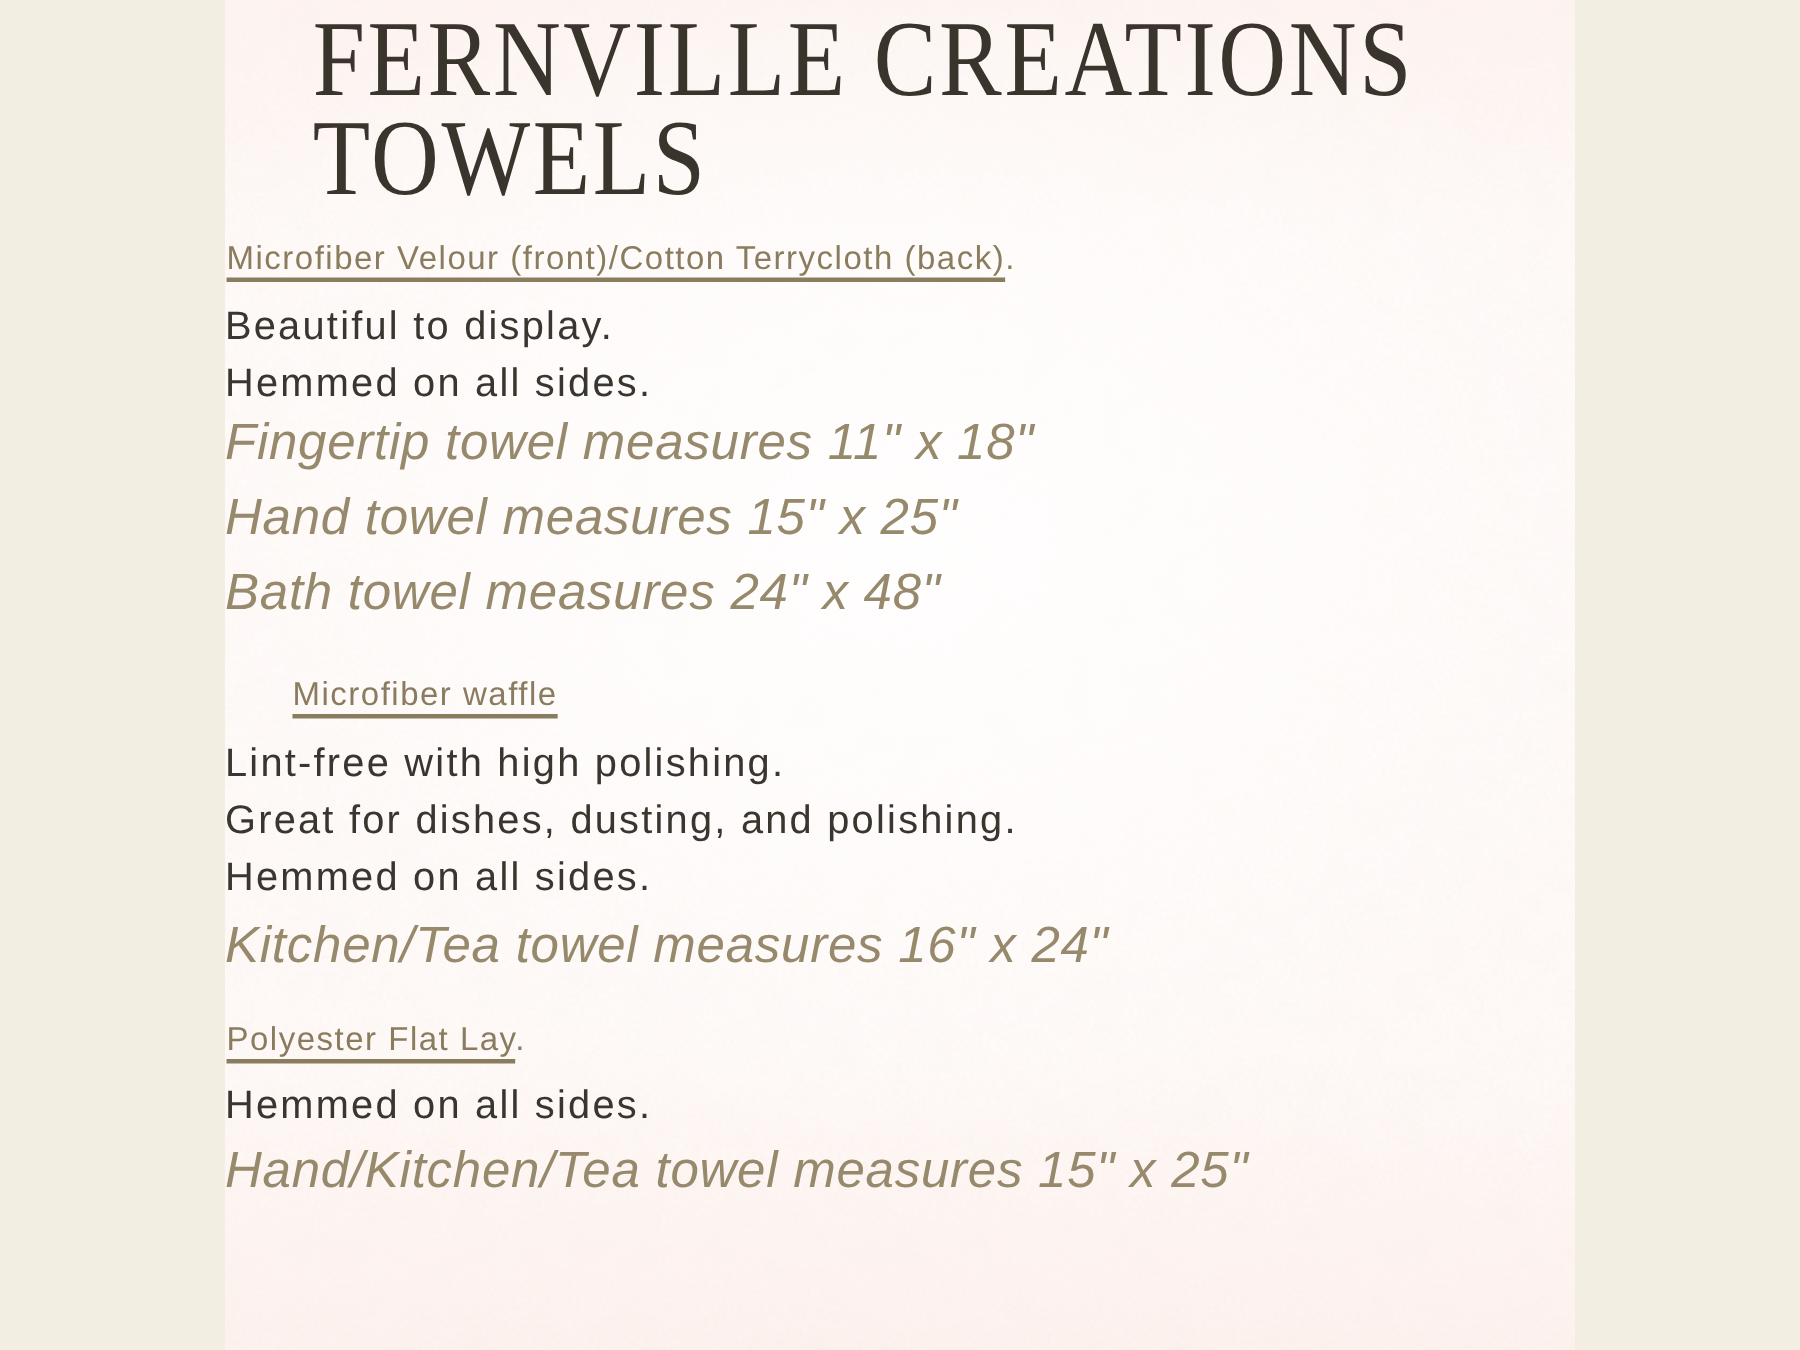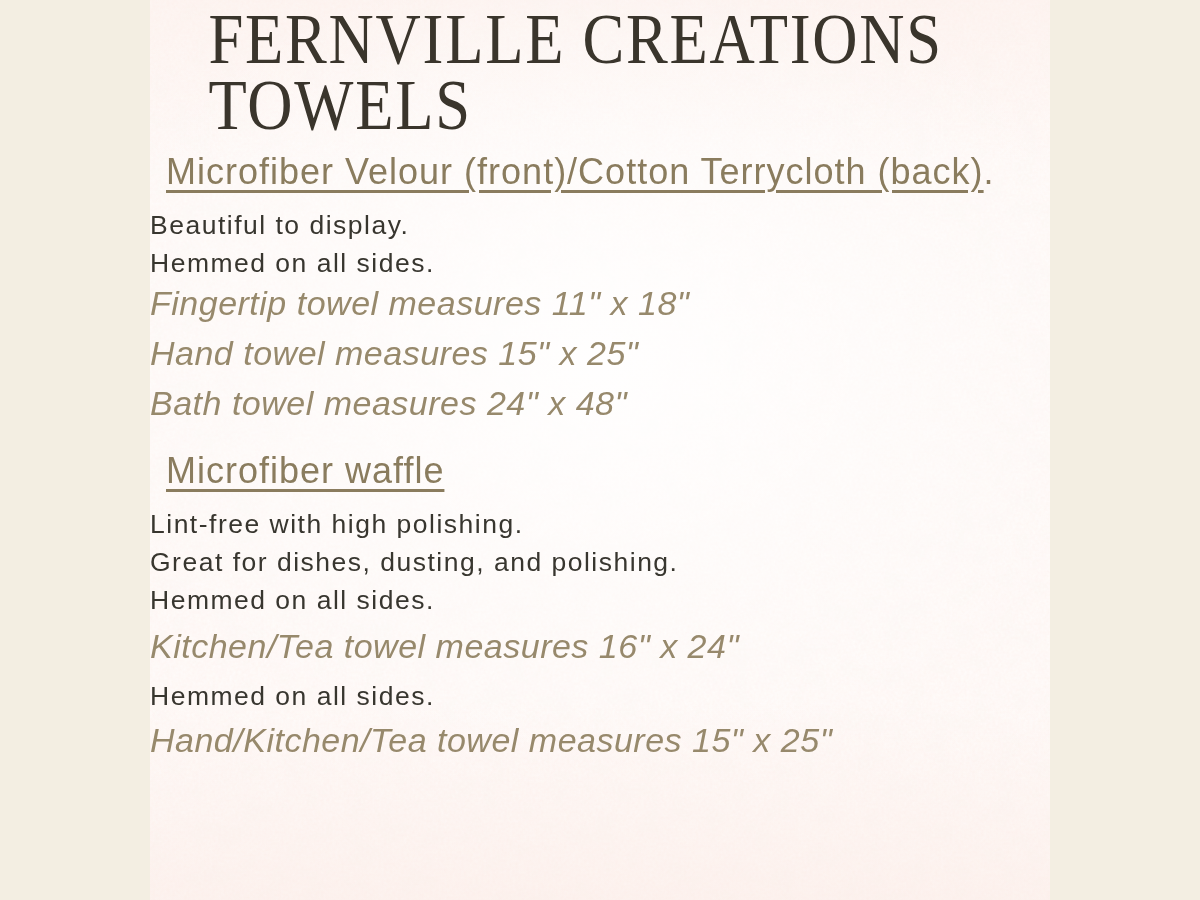--- a/index.html
+++ b/index.html
@@ -32,32 +32,32 @@
   .title {
     margin:0; padding-top:6px;
     font-family:"Liberation Serif", serif;
     font-weight:400;
     font-size:72px; line-height:66px; letter-spacing:2px;
     color:#3a352c;
     transform:scaleX(0.87); transform-origin:50% 0;
   }
   .title span { display:block; }
   h2.sec-heading {
-    font-weight:400; margin:16px;
-    font-size:36px; line-height:36px; letter-spacing:1px;
+    font-weight:400; margin:1px;
+    font-size:22px; line-height:36px; letter-spacing:1px;
     color:#8a7c5e;
   }
   h2 .hl {
     text-decoration:underline;
     text-decoration-thickness:2.5px;
     text-underline-offset:6px;
     text-decoration-color:#8a7c5e;
   }
   h2.s1 { margin-top:16px; }
-  h2.s2 { margin-top:25px; }
+  h2.s2 { margin-top:25px;padding-left:44px; }
   h2.s3 { margin-top:20px; }
   .features p {
     margin:0; font-size:26.5px; line-height:38px; letter-spacing:1.5px;
     color:#38362f;
   }
   .features.f1 { margin-top:8px; }
   .features.f2 { margin-top:8px; }
   .features.f3 { margin-top:6px; }
   .measures p {
     margin:0; font-style:italic;
@@ -127,20 +127,21 @@
           <p>Lint-free with high polishing.</p>
           <p>Great for dishes, dusting, and polishing.</p>
           <p>Hemmed on all sides.</p>
         </div>
         <div class="measures m2">
           <p>Kitchen/Tea towel measures 16" x 24"</p>
         </div>
       </section>
 
       <section>
+        <h2 class="sec-heading s3"><span class="hl">Polyester Flat Lay</span><span class="hs">.</span></h2>
         <div class="features f3">
           <p>Hemmed on all sides.</p>
         </div>
         <div class="measures m3">
           <p>Hand/Kitchen/Tea towel measures 15" x 25"</p>
         </div>
       </section>
 
     </div>
   </div>

